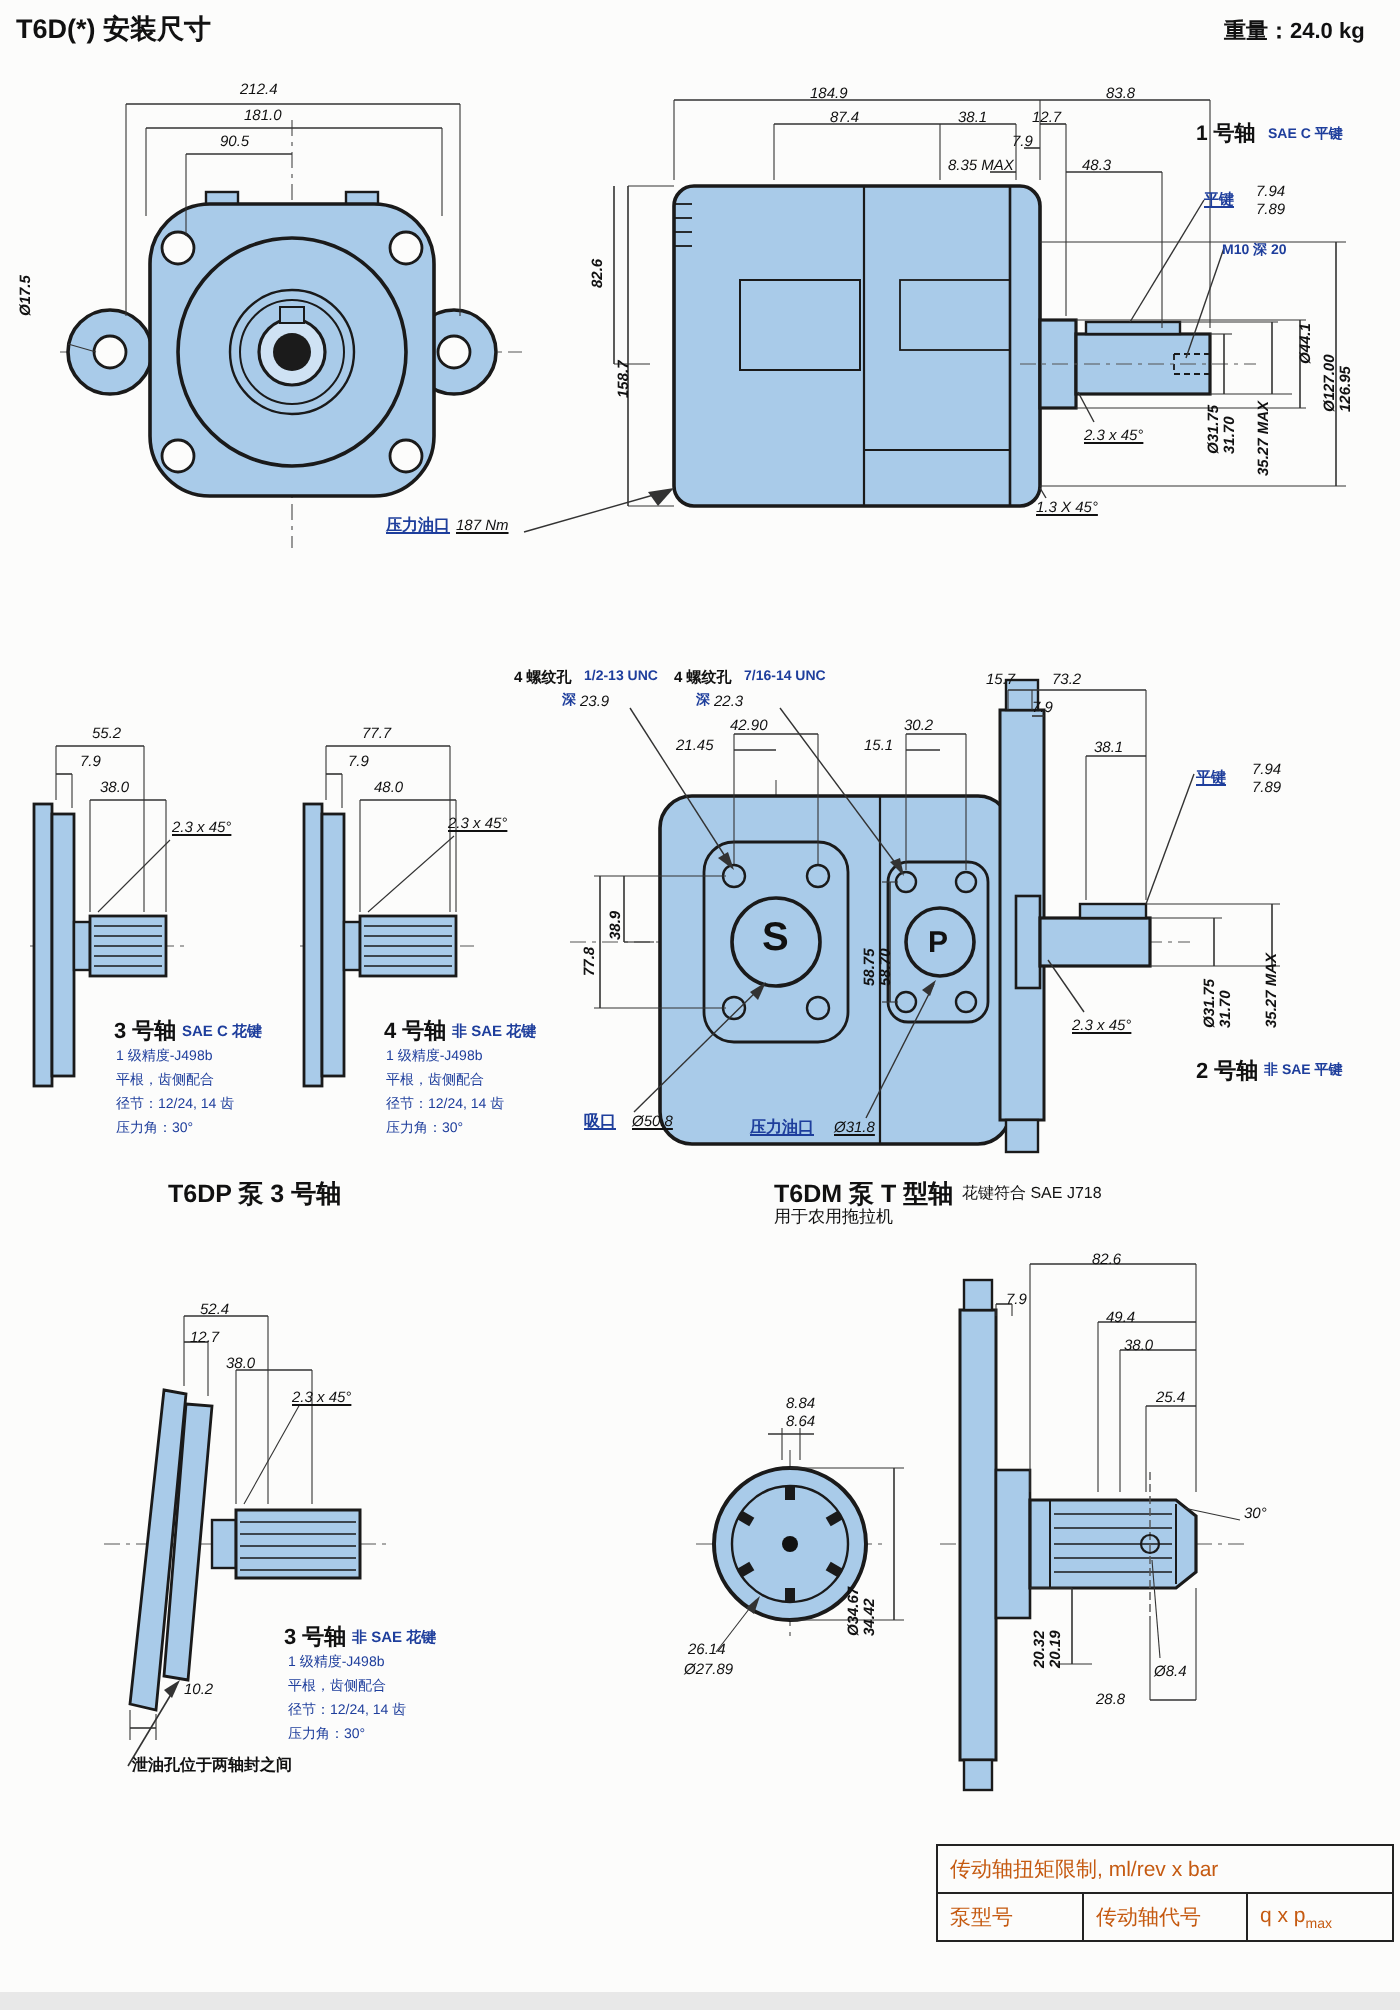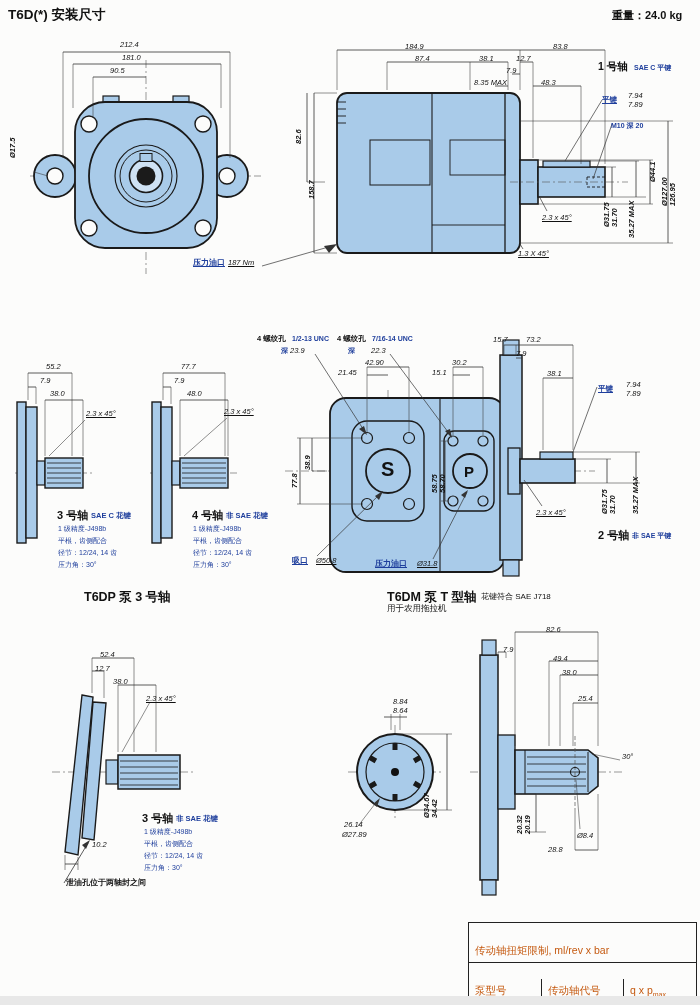--- a/index.html
+++ b/index.html
@@ -14,21 +14,21 @@
   .lbl-blue-sm{position:absolute;font-size:7px;color:#1e3e9c;white-space:nowrap;line-height:9px;}
   .name{position:absolute;font-size:11px;font-weight:700;color:#111;white-space:nowrap;}
   .cap{position:absolute;font-size:12.5px;font-weight:700;color:#111;white-space:nowrap;}
   .title{position:absolute;left:8px;top:6px;font-size:13.5px;font-weight:700;color:#111;}
   .weight{position:absolute;left:612px;top:8px;font-size:11px;font-weight:700;color:#111;}
   .port-letter{position:absolute;font-weight:700;color:#111;}
   
   #tq-table{position:absolute;left:468px;top:922px;width:229px;border:1.5px solid #222;background:#fcfcfb;box-sizing:border-box;font-size:10.5px;}
   #tq-table .row{display:flex;border-top:1px solid #222;box-sizing:border-box;}
   #tq-table .row:first-child{border-top:none;}
-  #tq-table .cell{padding:5px 4px 4px 6px;box-sizing:border-box;border-left:1px solid #222;white-space:nowrap;overflow:hidden;margin-top:16px;}
+  #tq-table .cell{padding:5px 4px 4px 6px;box-sizing:border-box;border-left:1px solid #222;white-space:nowrap;overflow:hidden;}
   #tq-table .cell:first-child{border-left:none;}
   .t-orange{color:#c55a11;}
   .c1{width:72px;} .c2{width:82px;} .c3{width:75px;flex:1;}
   sub{font-size:7px;}
 </style>
 </head>
 <body>
 
 <div id="page">
 
@@ -337,21 +337,21 @@
       <polygon points="213,160 206,165 210,168" fill="#333" stroke="none"></polygon>
     </g>
   </svg>
   <span class="name" style="left:257px;top:334px;font-size:7.5px">4 螺纹孔</span>
   <span class="lbl-blue" style="left:292px;top:334px;font-size:7px">1/2-13 UNC</span>
   <span class="lbl-blue" style="left:281px;top:346px;font-size:7px">深</span>
   <span class="d" style="left:290px;top:346px">23.9</span>
   <span class="name" style="left:337px;top:334px;font-size:7.5px">4 螺纹孔</span>
   <span class="lbl-blue" style="left:372px;top:334px;font-size:7px">7/16-14 UNC</span>
   <span class="lbl-blue" style="left:348px;top:346px;font-size:7px">深</span>
-  <span class="d" style="left:371px;top:346px">22.3</span>
+  <span class="d" style="left:357px;top:346px">22.3</span>
   <span class="d" style="left:365px;top:358px">42.90</span>
   <span class="d" style="left:338px;top:368px">21.45</span>
   <span class="d" style="left:452px;top:358px">30.2</span>
   <span class="d" style="left:432px;top:368px">15.1</span>
   <span class="v" style="left:291px;top:488px">77.8</span>
   <span class="v" style="left:304px;top:470px">38.9</span>
   <span class="v" style="left:431px;top:493px">58.75</span>
   <span class="v" style="left:439px;top:493px">58.70</span>
   <span class="port-letter" style="left:381px;top:458px;font-size:20px">S</span>
   <span class="port-letter" style="left:464px;top:463px;font-size:15px">P</span>

